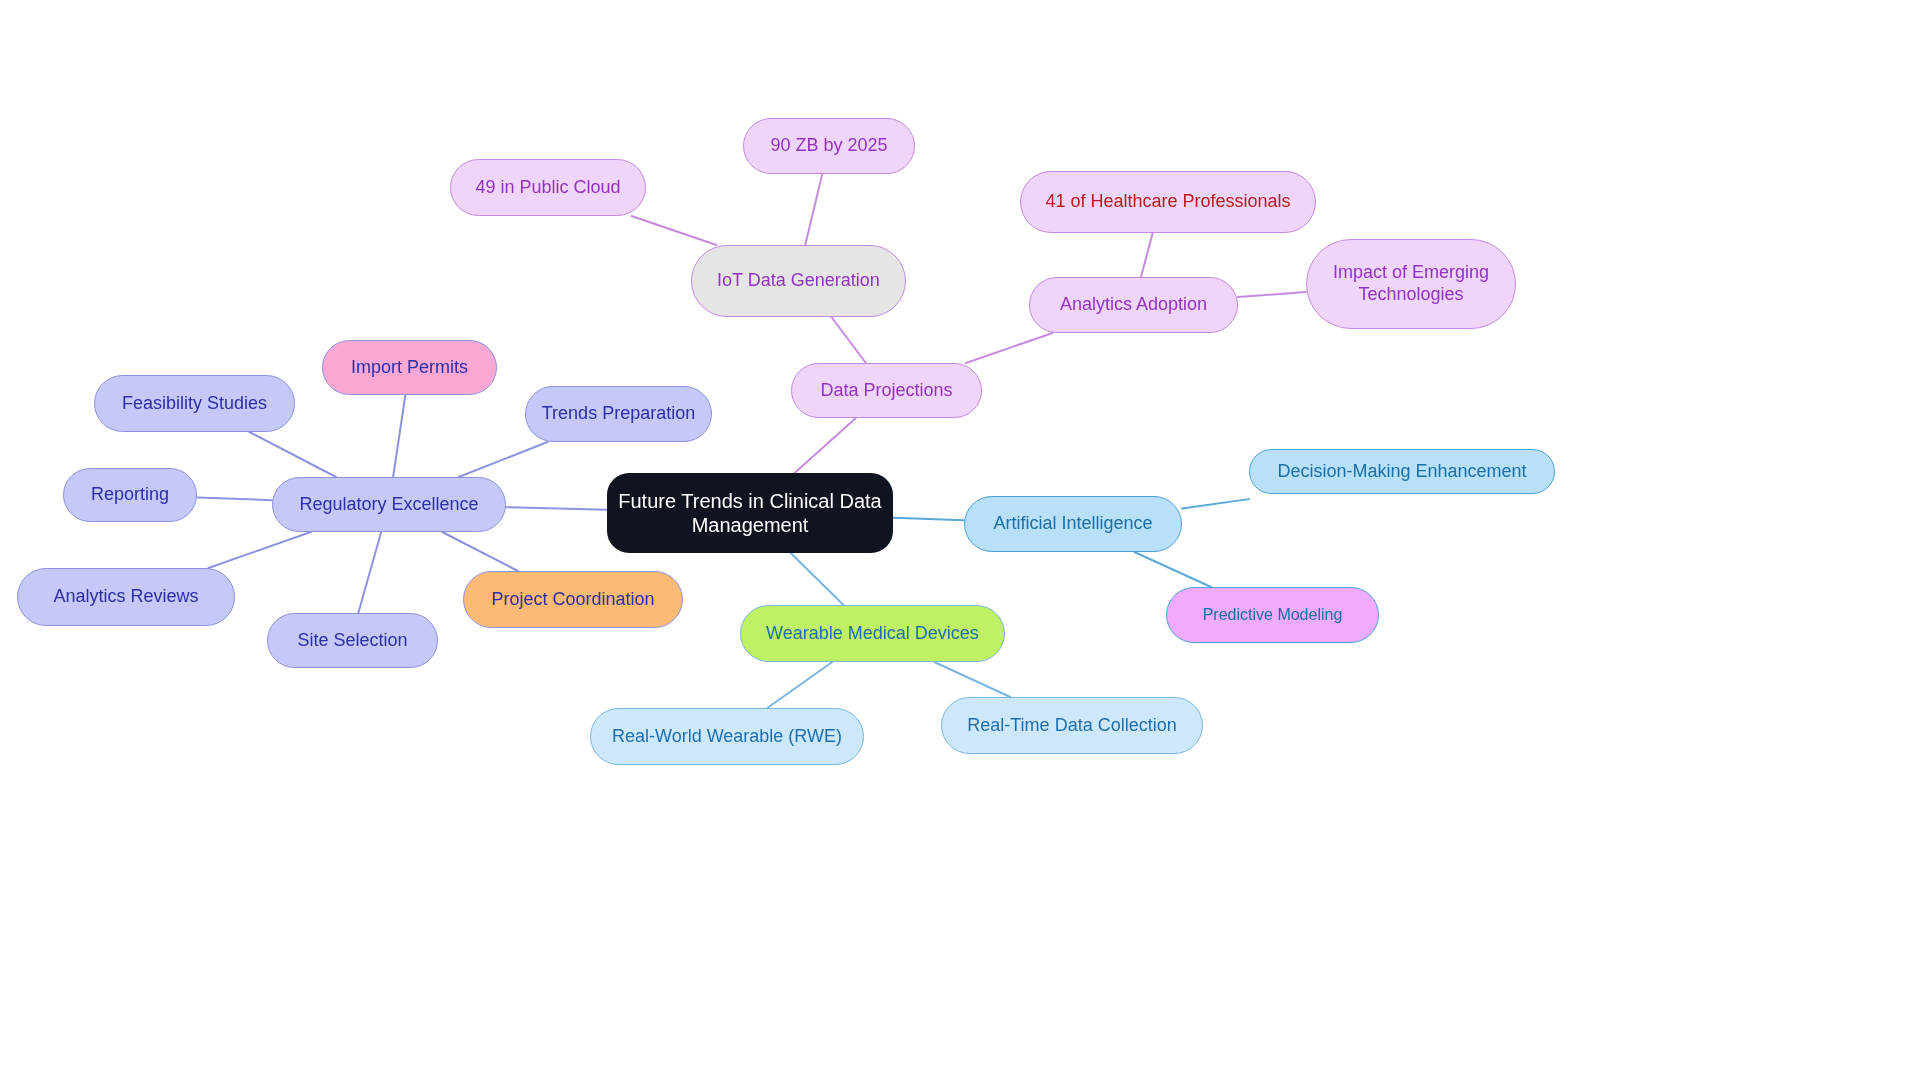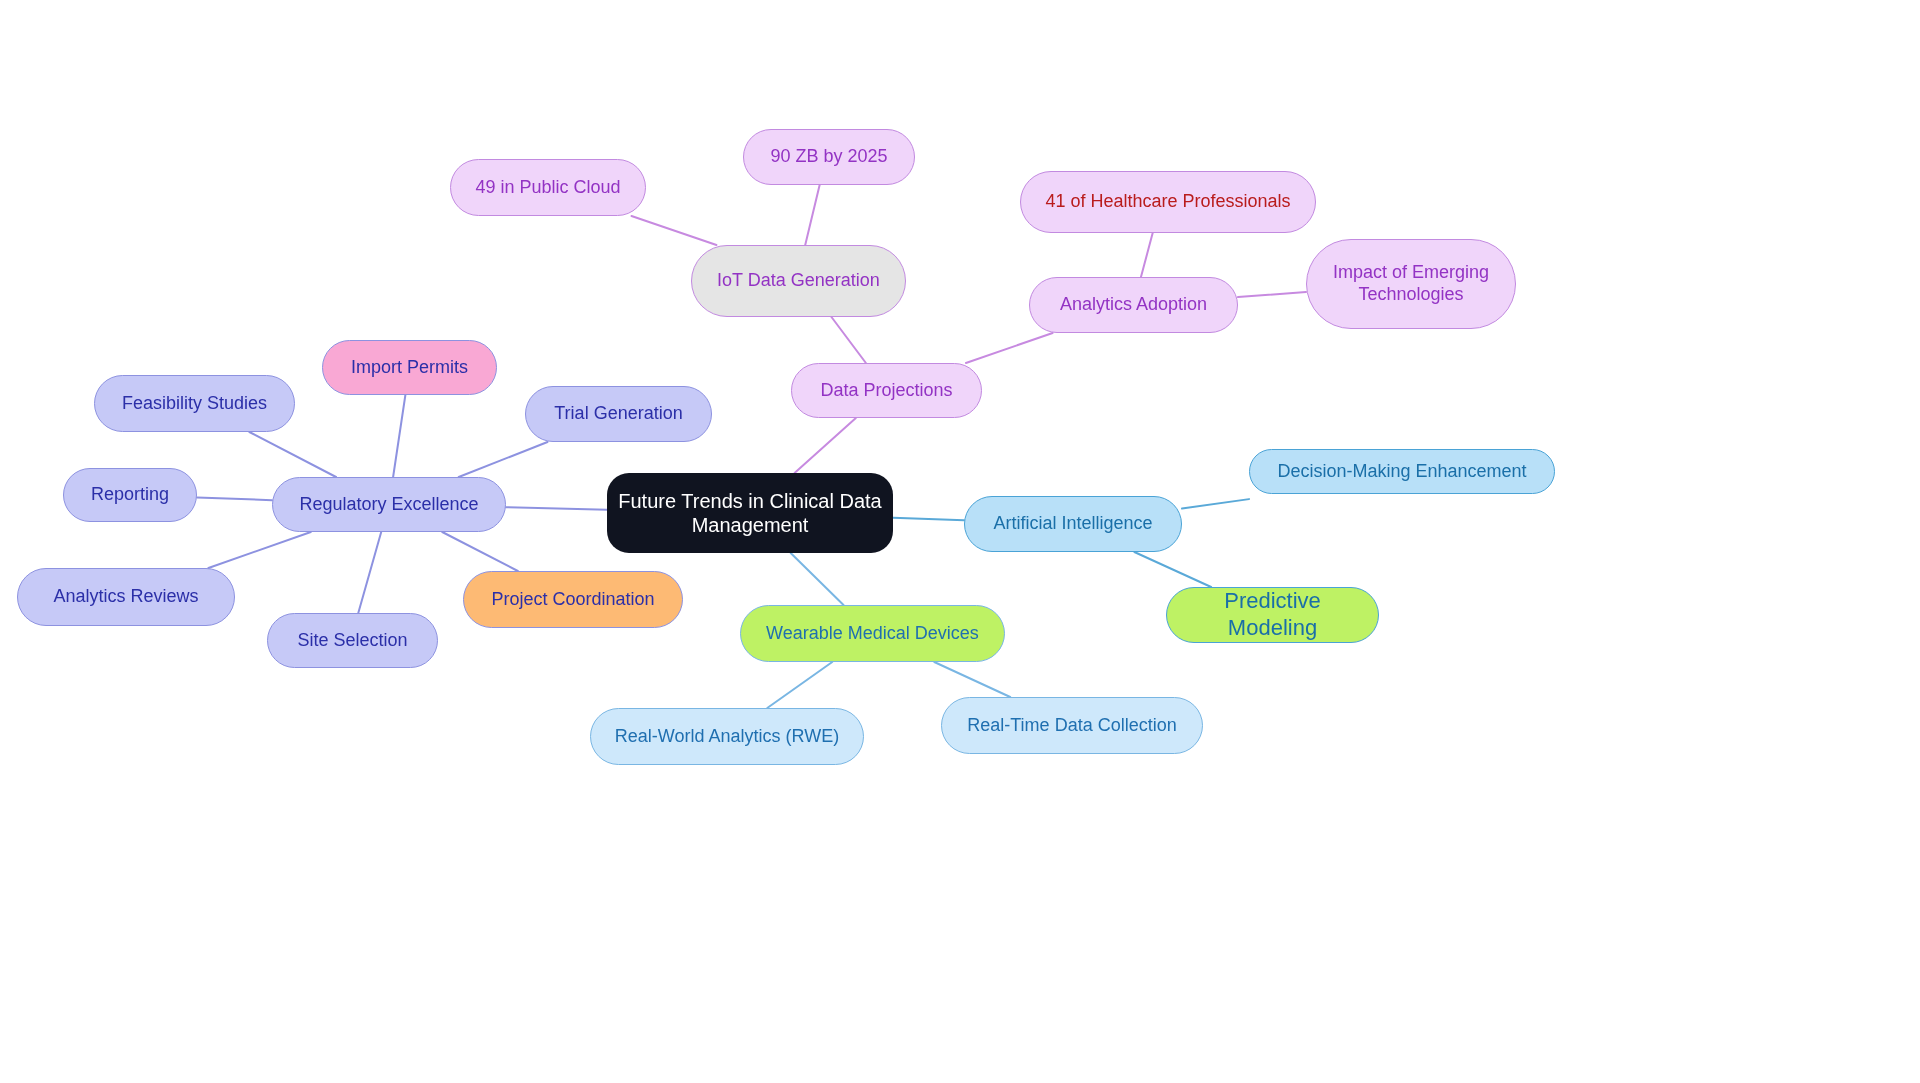--- a/index.html
+++ b/index.html
@@ -73,33 +73,33 @@
       <line x1="1134.3846153846155" y1="552" x2="1211.1153846153845" y2="587" stroke="#5aa9d8" stroke-width="2" stroke-linecap="round"></line>
       <line x1="790.6639004149378" y1="553" x2="843.5269709543569" y2="605" stroke="#79b6e3" stroke-width="2" stroke-linecap="round"></line>
       <line x1="832.2402912621359" y1="662" x2="767.2597087378641" y2="708" stroke="#79b6e3" stroke-width="2" stroke-linecap="round"></line>
       <line x1="934.3016304347826" y1="662" x2="1010.1983695652174" y2="697" stroke="#79b6e3" stroke-width="2" stroke-linecap="round"></line>
     </svg>
   <div id="node-layer">
       <div class="node central" style="left: 607px; top: 473px; width: 286px; height: 80px; background: rgb(16, 20, 32); border-color: rgb(16, 20, 32); color: rgb(255, 255, 255); font-size: 20px;">Future Trends in Clinical Data Management</div>
       <div class="node" style="left: 791px; top: 363px; width: 191px; height: 55px; background: rgb(240, 213, 250); border-color: rgb(194, 138, 224); color: rgb(147, 51, 196); font-size: 18px;">Data Projections</div>
       <div class="node" style="left: 691px; top: 245px; width: 215px; height: 72px; background: #e5e5e5; border-color: rgb(194, 138, 224); color: rgb(147, 51, 196); font-size: 18px;">IoT Data Generation</div>
       <div class="node" style="left: 450px; top: 159px; width: 196px; height: 57px; background: rgb(240, 213, 250); border-color: rgb(194, 138, 224); color: rgb(147, 51, 196); font-size: 18px;">49 in Public Cloud</div>
-      <div class="node" style="left: 743px; top: 118px; width: 172px; height: 56px; background: rgb(240, 213, 250); border-color: rgb(194, 138, 224); color: rgb(147, 51, 196); font-size: 18px; margin-top: 11px;">90 ZB by 2025</div>
+      <div class="node" style="left: 743px; top: 118px; width: 172px; height: 56px; background: rgb(240, 213, 250); border-color: rgb(194, 138, 224); color: rgb(147, 51, 196); font-size: 18px;">90 ZB by 2025</div>
       <div class="node" style="left: 1029px; top: 277px; width: 209px; height: 56px; background: rgb(240, 213, 250); border-color: rgb(194, 138, 224); color: rgb(147, 51, 196); font-size: 18px;">Analytics Adoption</div>
       <div class="node" style="left: 1020px; top: 147px; width: 296px; height: 62px; background: rgb(240, 213, 250); border-color: rgb(194, 138, 224); color: #b91c1c; font-size: 18px; margin-top: 24px;">41 of Healthcare Professionals</div>
       <div class="node" style="left: 1306px; top: 239px; width: 210px; height: 90px; background: rgb(240, 213, 250); border-color: rgb(194, 138, 224); color: rgb(147, 51, 196); font-size: 18px;">Impact of Emerging
 Technologies</div>
       <div class="node" style="left: 272px; top: 477px; width: 234px; height: 55px; background: rgb(198, 201, 247); border-color: rgb(141, 146, 224); color: rgb(43, 47, 168); font-size: 18px;">Regulatory Excellence</div>
       <div class="node" style="left: 94px; top: 375px; width: 201px; height: 57px; background: rgb(198, 201, 247); border-color: rgb(141, 146, 224); color: rgb(43, 47, 168); font-size: 18px;">Feasibility Studies</div>
       <div class="node" style="left: 322px; top: 340px; width: 175px; height: 55px; background: #f9a8d4; border-color: rgb(141, 146, 224); color: rgb(43, 47, 168); font-size: 18px;">Import Permits</div>
-      <div class="node" style="left: 525px; top: 386px; width: 187px; height: 56px; background: rgb(198, 201, 247); border-color: rgb(141, 146, 224); color: rgb(43, 47, 168); font-size: 18px;">Trial Generation</div>
+      <div class="node" style="left: 525px; top: 386px; width: 187px; height: 56px; background: rgb(198, 201, 247); border-color: rgb(141, 146, 224); color: rgb(43, 47, 168); font-size: 18px;">Trends Preparation</div>
       <div class="node" style="left: 63px; top: 468px; width: 134px; height: 54px; background: rgb(198, 201, 247); border-color: rgb(141, 146, 224); color: rgb(43, 47, 168); font-size: 18px;">Reporting</div>
       <div class="node" style="left: 17px; top: 568px; width: 218px; height: 58px; background: rgb(198, 201, 247); border-color: rgb(141, 146, 224); color: rgb(43, 47, 168); font-size: 18px;">Analytics Reviews</div>
       <div class="node" style="left: 267px; top: 613px; width: 171px; height: 55px; background: rgb(198, 201, 247); border-color: rgb(141, 146, 224); color: rgb(43, 47, 168); font-size: 18px;">Site Selection</div>
       <div class="node" style="left: 463px; top: 571px; width: 220px; height: 57px; background: #fdba74; border-color: rgb(141, 146, 224); color: rgb(43, 47, 168); font-size: 18px;">Project Coordination</div>
       <div class="node" style="left: 964px; top: 496px; width: 218px; height: 56px; background: rgb(184, 224, 248); border-color: rgb(74, 163, 214); color: rgb(26, 111, 168); font-size: 18px;">Artificial Intelligence</div>
       <div class="node" style="left: 1249px; top: 449px; width: 306px; height: 45px; background: rgb(184, 224, 248); border-color: rgb(74, 163, 214); color: rgb(26, 111, 168); font-size: 18px;">Decision-Making Enhancement</div>
-      <div class="node" style="left: 1166px; top: 587px; width: 213px; height: 56px; background: #bef264; border-color: rgb(74, 163, 214); color: rgb(26, 111, 168); font-size: 22px;">Predictive Modeling</div>
+      <div class="node" style="left: 1166px; top: 587px; width: 213px; height: 56px; background: #f0abfc; border-color: rgb(74, 163, 214); color: rgb(26, 111, 168); font-size: 16px;">Predictive Modeling</div>
       <div class="node" style="left: 740px; top: 605px; width: 265px; height: 57px; background: #bef264; border-color: rgb(121, 182, 227); color: rgb(31, 111, 176); font-size: 18px;">Wearable Medical Devices</div>
-      <div class="node" style="left: 590px; top: 708px; width: 274px; height: 57px; background: rgb(206, 232, 251); border-color: rgb(121, 182, 227); color: rgb(31, 111, 176); font-size: 18px;">Real-World Analytics (RWE)</div>
+      <div class="node" style="left: 590px; top: 708px; width: 274px; height: 57px; background: rgb(206, 232, 251); border-color: rgb(121, 182, 227); color: rgb(31, 111, 176); font-size: 18px;">Real-World Wearable (RWE)</div>
       <div class="node" style="left: 941px; top: 697px; width: 262px; height: 57px; background: rgb(206, 232, 251); border-color: rgb(121, 182, 227); color: rgb(31, 111, 176); font-size: 18px;">Real-Time Data Collection</div>
     </div>
 </div>
 
 </body></html>

